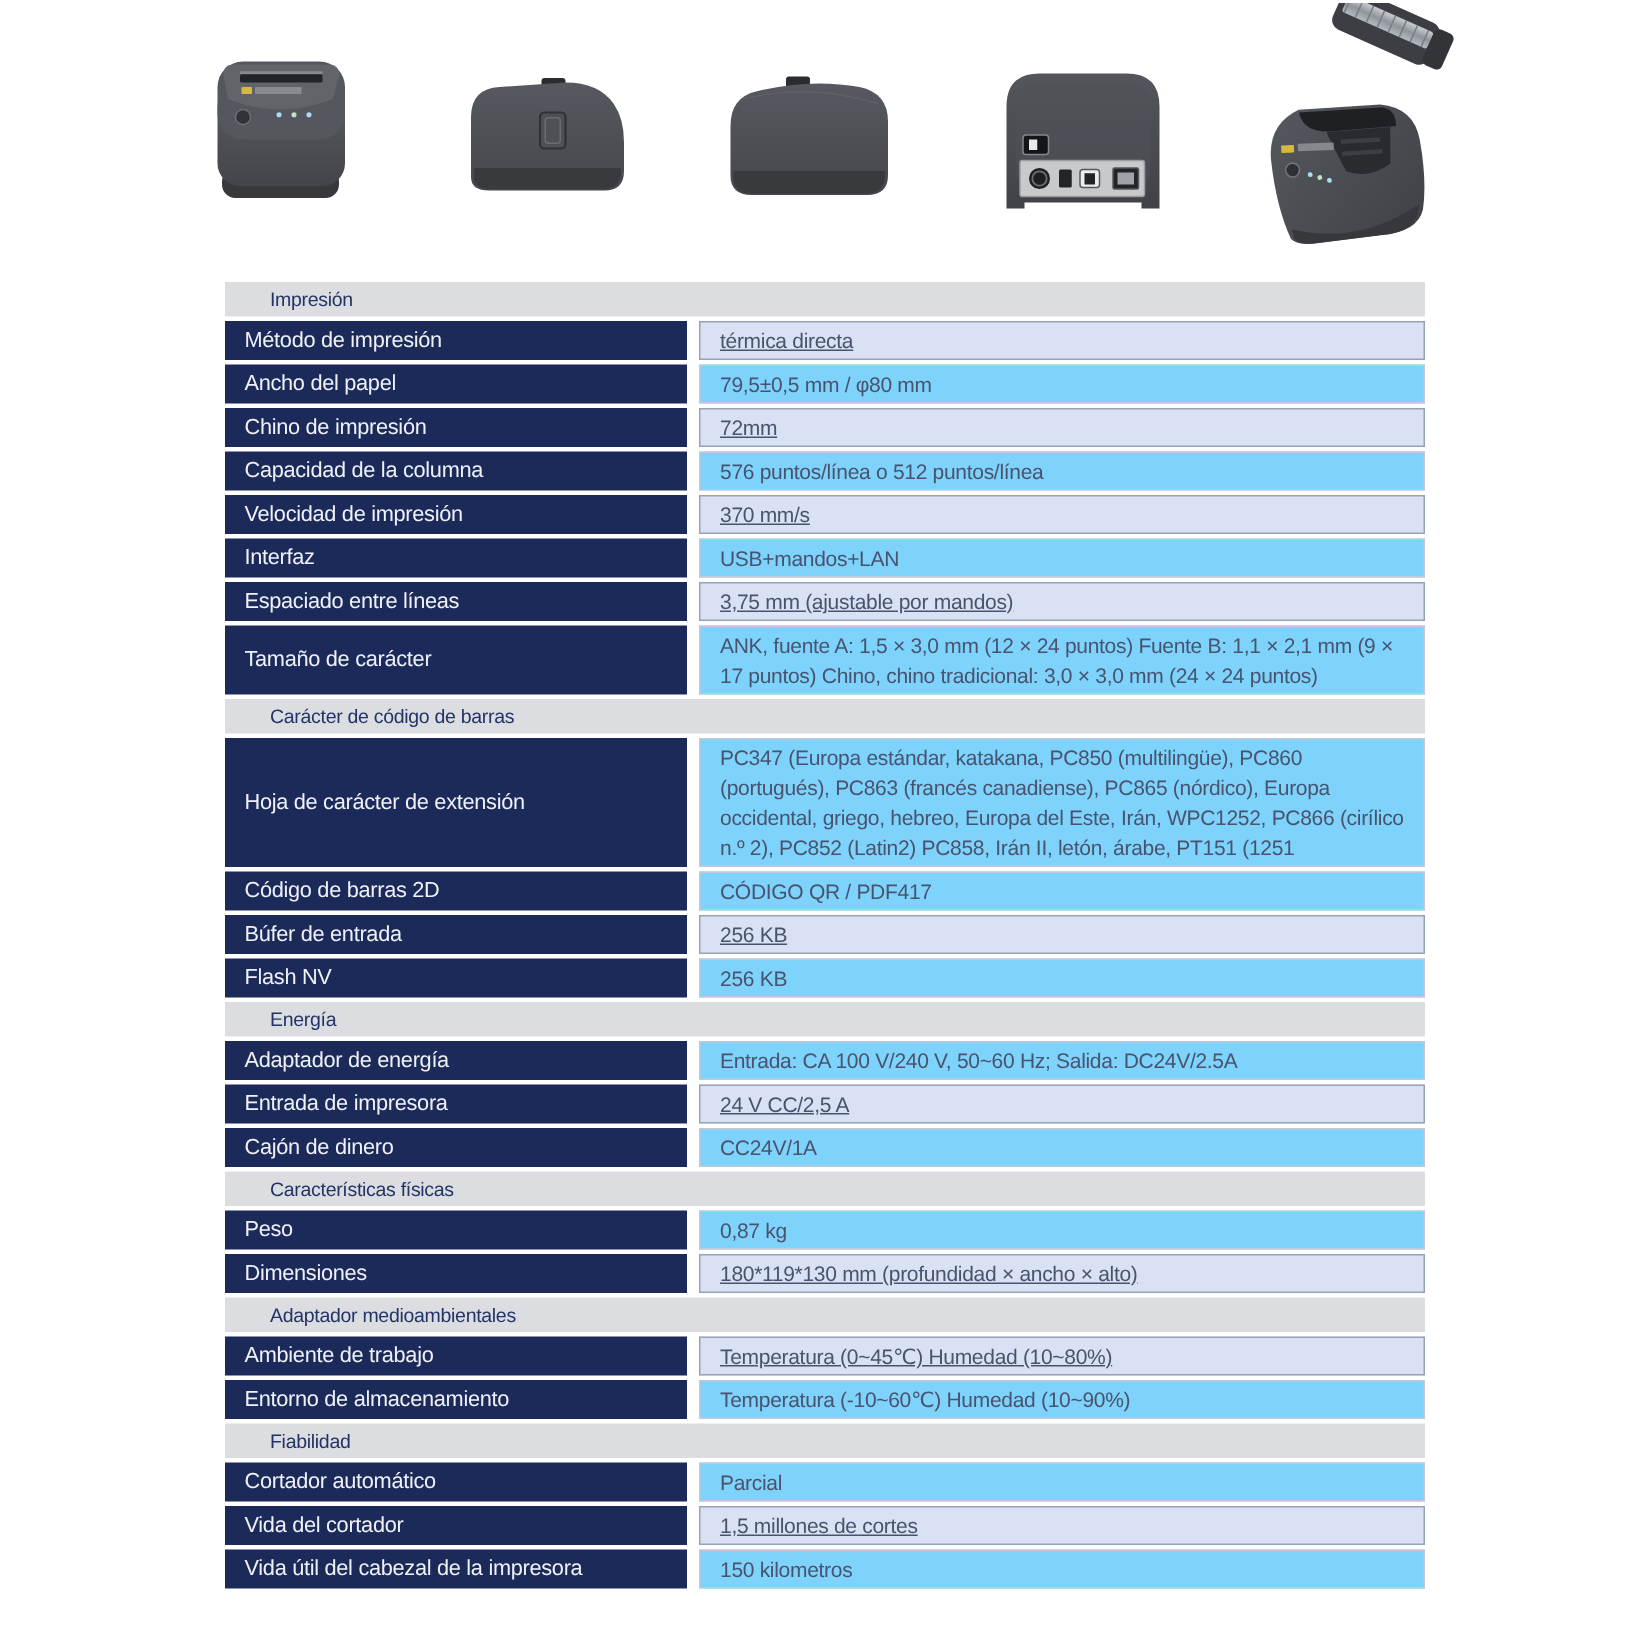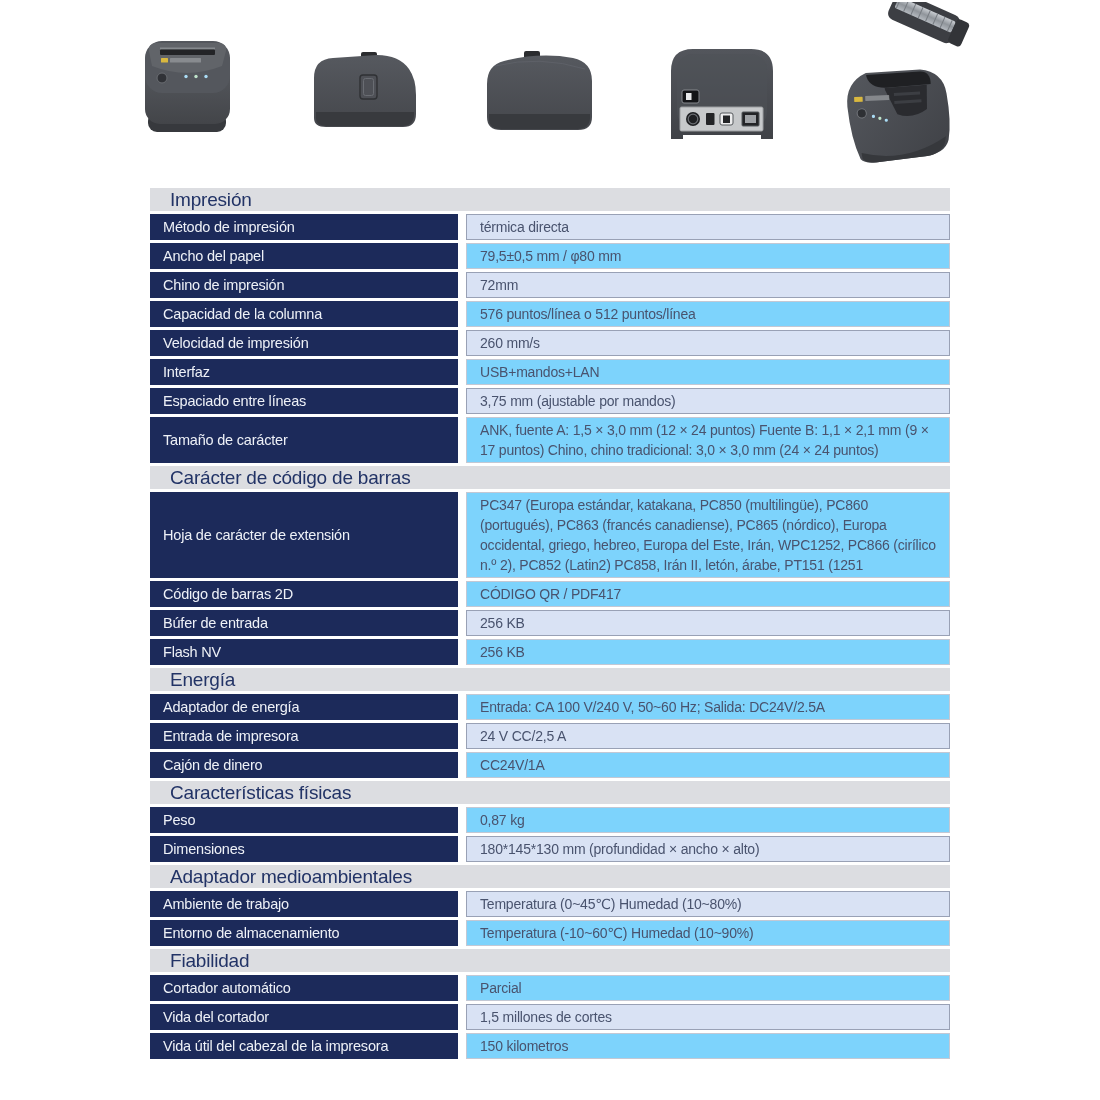--- a/index.html
+++ b/index.html
@@ -14,37 +14,37 @@
   .pimg svg{display:block;width:100%;height:100%;}
   .p1{left:142px;top:32px;width:92px;height:106px;}
   .p2{left:303px;top:50px;width:118px;height:88px;}
   .p3{left:480px;top:48px;width:119px;height:93px;}
   .p4{left:665px;top:45px;width:114px;height:98px;}
   .p5{left:826px;top:2px;width:144px;height:166px;}
   
   .spec{position:absolute;left:150px;top:188px;width:800px;}
   .sec-row{
     min-height:23px;margin-bottom:3px;background:var(--secbg,#dcdde1);
-    display:flex;align-items:center;padding-left:20px;box-sizing:border-box;
-    font-size:19px;color:var(--sectext,#223366);letter-spacing:-0.2px;
+    display:flex;align-items:center;padding-left:30px;box-sizing:border-box;
+    font-size:13px;color:var(--sectext,#223366);letter-spacing:-0.2px;
   }
   .row{display:flex;margin-bottom:3px;align-items:stretch;}
   .lbl{
     flex:0 0 308px;margin-right:8px;background:var(--navy,#1c2a5a);
     color:var(--labeltext,#eef1f7);display:flex;align-items:center;
     padding:1px 6px 1px 13px;box-sizing:border-box;font-size:14.5px;
     letter-spacing:-0.2px;min-height:23px;line-height:19px;
   }
   .val{
     flex:1;display:flex;align-items:center;box-sizing:border-box;
     padding:2px 10px 2px 13px;font-size:14px;color:var(--valtext,#49536e);
     letter-spacing:-0.2px;line-height:20px;background:#7dd3fc;
     border:1px solid var(--border,#c3c8d4);min-height:23px;
   }
-  .val.shaded{background:var(--ltblue,#d9e2f4);border-color:var(--bordersh,#99a1b5);}
+  .val.shaded{background:var(--ltblue,#d9e2f4);border-color:var(--bordersh,#99a1b5);text-decoration:underline;}
 </style>
 </head>
 <body>
 
 <div class="page">
 
   <div class="gallery">
 
     <figure class="pimg p1" style="margin:0">
       <svg viewBox="0 0 92 106">
@@ -176,21 +176,21 @@
       <div class="row">
         <div class="lbl">Chino de impresión</div>
         <div class="val shaded">72mm</div>
       </div>
       <div class="row">
         <div class="lbl">Capacidad de la columna</div>
         <div class="val">576 puntos/línea o 512 puntos/línea</div>
       </div>
       <div class="row">
         <div class="lbl">Velocidad de impresión</div>
-        <div class="val shaded">260 mm/s</div>
+        <div class="val shaded">370 mm/s</div>
       </div>
       <div class="row">
         <div class="lbl">Interfaz</div>
         <div class="val">USB+mandos+LAN</div>
       </div>
       <div class="row">
         <div class="lbl">Espaciado entre líneas</div>
         <div class="val shaded">3,75 mm (ajustable por mandos)</div>
       </div>
       <div class="row">
@@ -233,21 +233,21 @@
       </div>
       <div class="sec-row">
         <span>Características físicas</span>
       </div>
       <div class="row">
         <div class="lbl">Peso</div>
         <div class="val">0,87 kg</div>
       </div>
       <div class="row">
         <div class="lbl">Dimensiones</div>
-        <div class="val shaded">180*145*130 mm (profundidad × ancho × alto)</div>
+        <div class="val shaded">180*119*130 mm (profundidad × ancho × alto)</div>
       </div>
       <div class="sec-row">
         <span>Adaptador medioambientales</span>
       </div>
       <div class="row">
         <div class="lbl">Ambiente de trabajo</div>
         <div class="val shaded">Temperatura (0~45℃) Humedad (10~80%)</div>
       </div>
       <div class="row">
         <div class="lbl">Entorno de almacenamiento</div>

